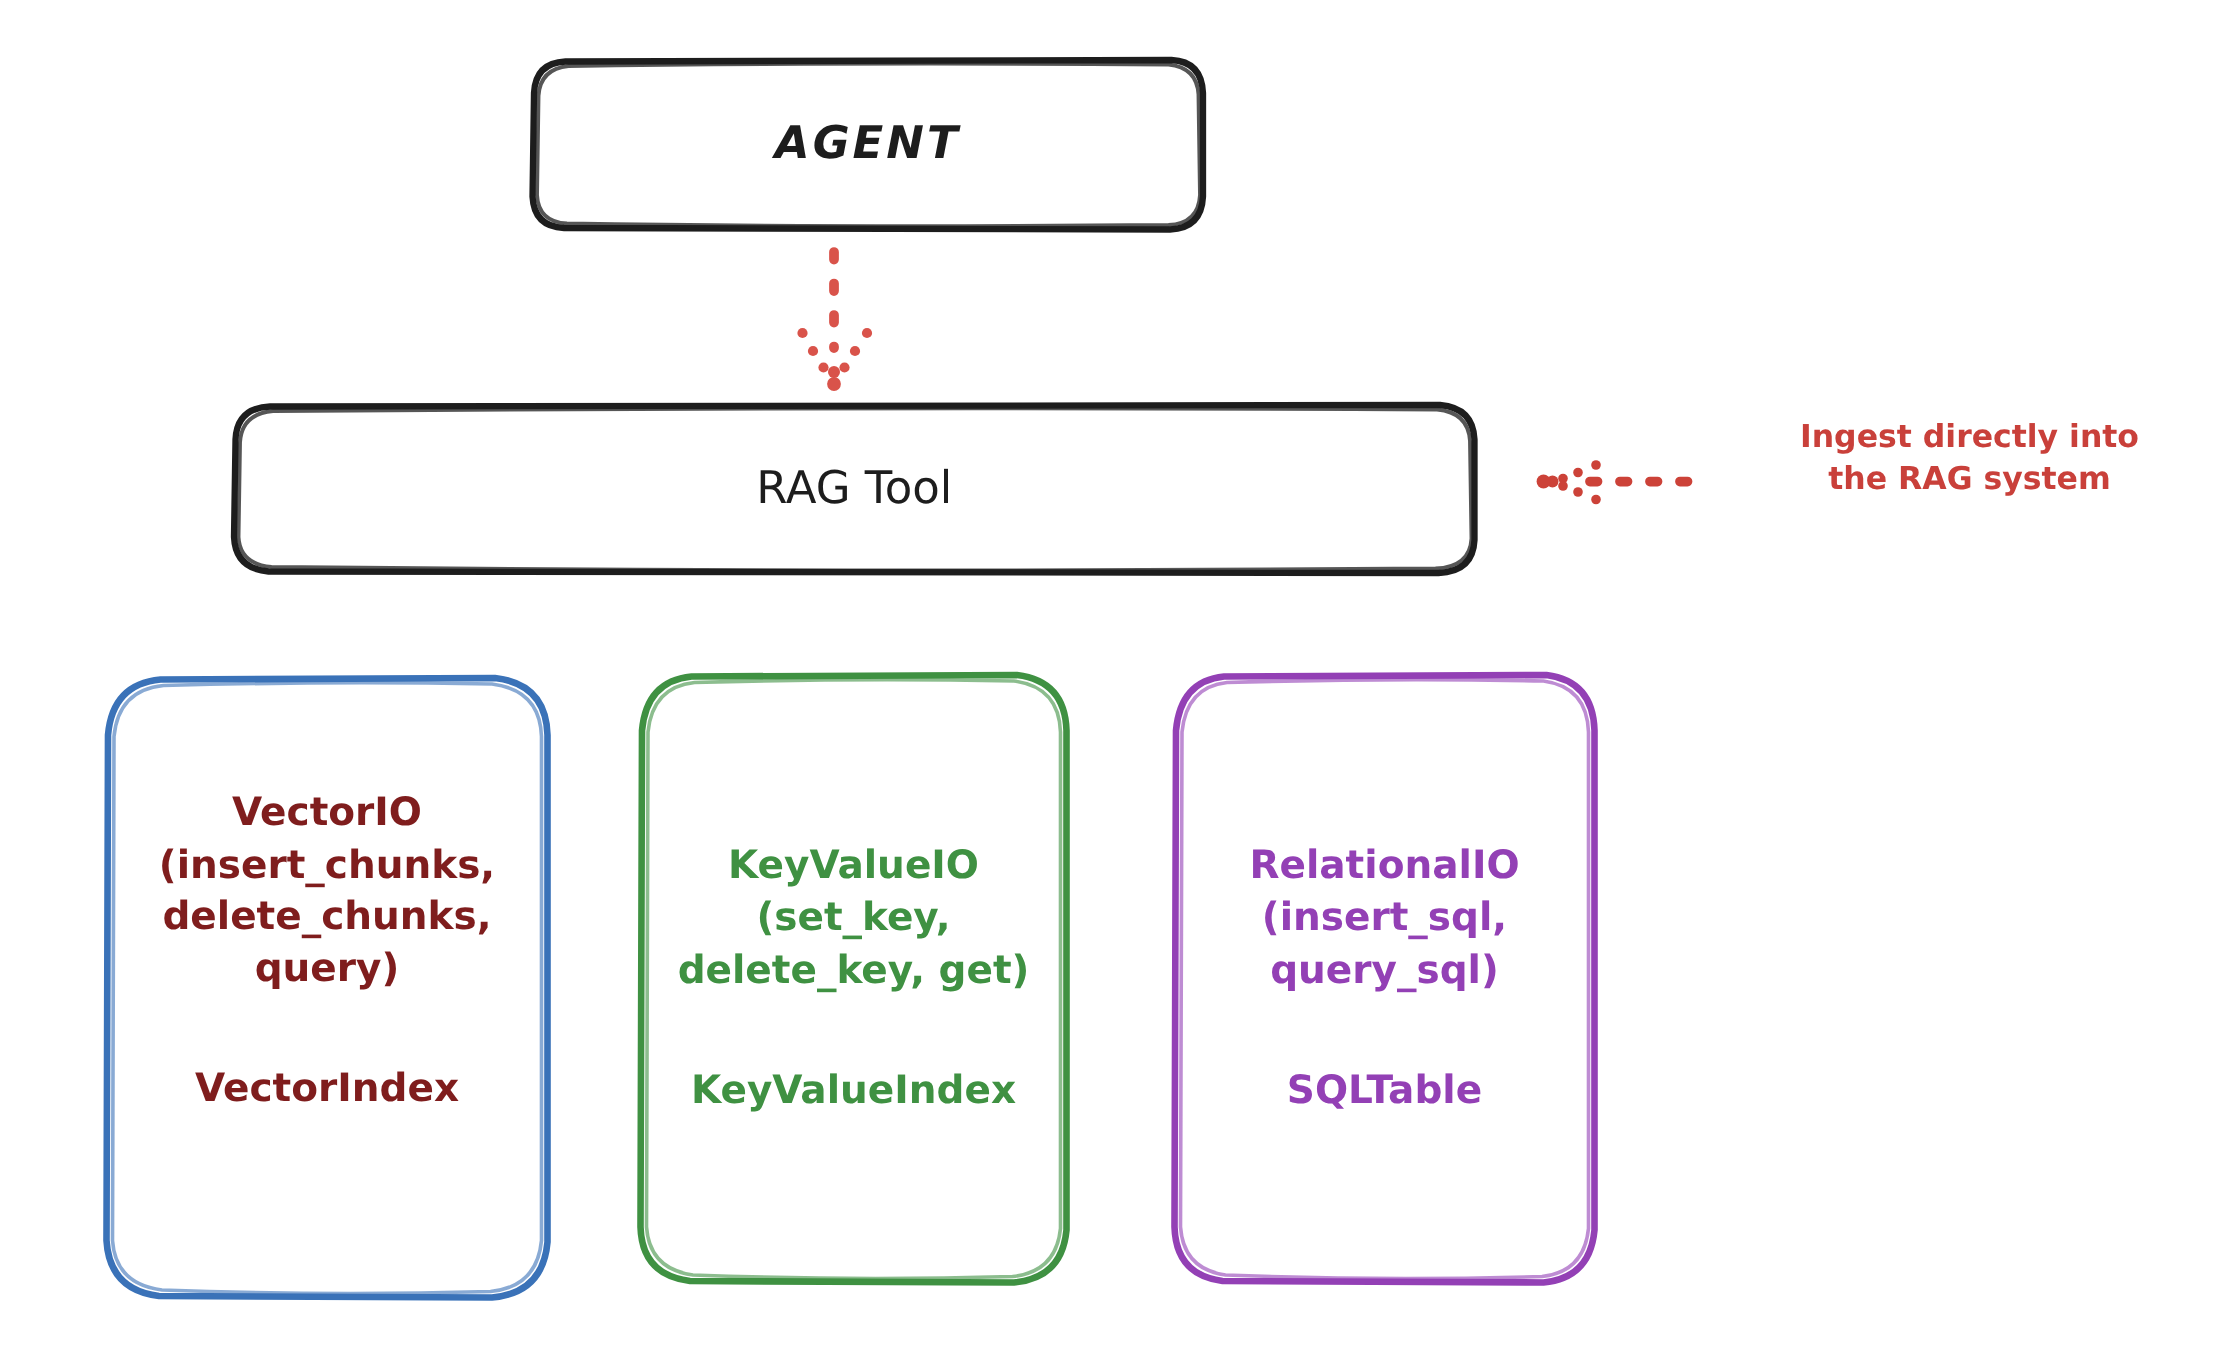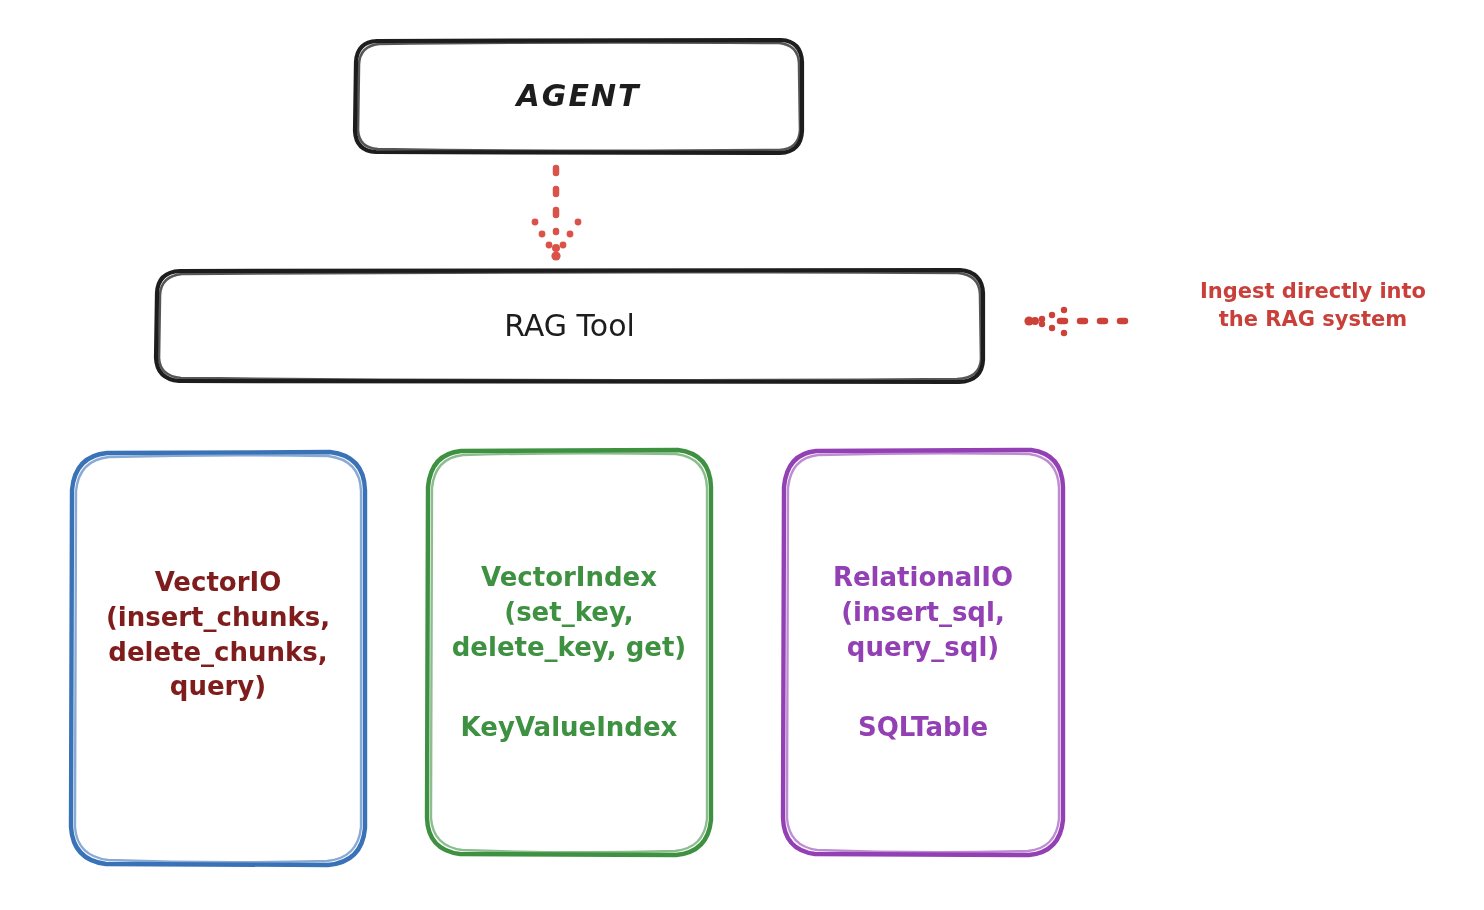--- a/index.html
+++ b/index.html
@@ -180,24 +180,25 @@
 
   <div class="node-label" id="agent-box-label">AGENT</div>
 
   <div class="node-label" id="rag-box-label">RAG Tool</div>
 
   <div class="provider-label" id="vectorio-label">
     <span class="provider-api">VectorIO
 (insert_chunks,
 delete_chunks,
 query)</span>
+    <span class="provider-index">VectorIndex</span>
   </div>
 
   <div class="provider-label" id="keyvalueio-label">
-    <span class="provider-api">VectorIndex
+    <span class="provider-api">KeyValueIO
 (set_key,
 delete_key, get)</span>
     <span class="provider-index">KeyValueIndex</span>
   </div>
 
   <div class="provider-label" id="relationalio-label">
     <span class="provider-api">RelationalIO
 (insert_sql,
 query_sql)</span>
     <span class="provider-index">SQLTable</span>

